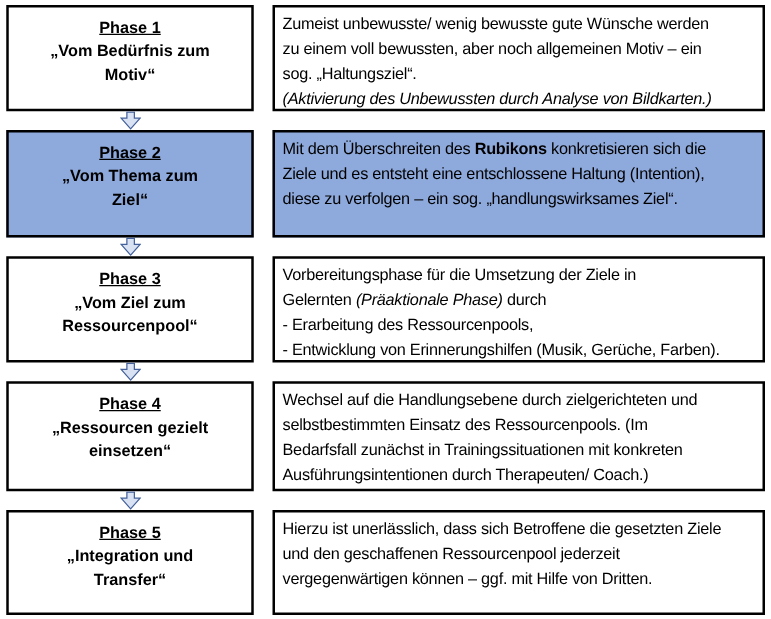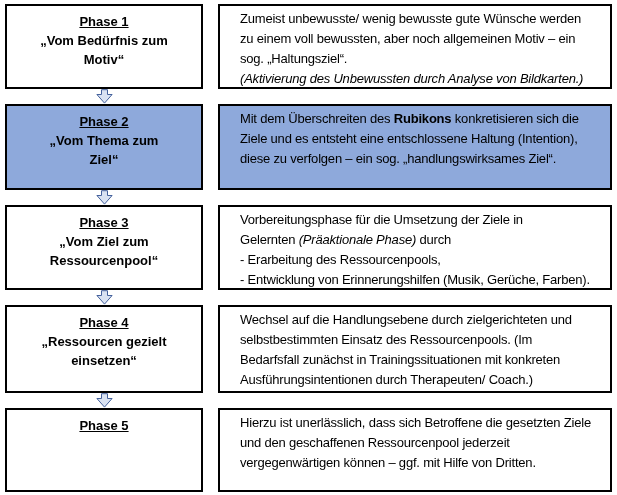--- a/index.html
+++ b/index.html
@@ -48,21 +48,21 @@
     padding: 0 29px;
   }
   .desc-box {
     width: 394px;
     box-sizing: border-box;
     margin-left: 15px;
     border: 2px solid #000000;
     background: #ffffff;
     font-size: 13px;
     letter-spacing: -0.2px;
-    padding: 3px 4px 2px 20px;
+    padding: 3px 4px 2px 6px;
   }
   .desc-box.highlighted { background: var(--highlight, #8EA9DB); }
   .desc p {
     margin: 0;
     line-height: 20px;
     white-space: normal;
   }
   .arrow-row {
     width: 198px;
     height: 15px;
@@ -156,20 +156,21 @@
 
   <div class="arrow-row">
     <svg width="17" height="15" viewBox="0 0 17 15" aria-hidden="true">
       <path class="arrow-shape" d="M5.5 0.7 H11.5 V5.5 H16.1 L8.5 14.1 L0.9 5.5 H5.5 Z" fill="#D9E2F2" stroke="#44619C" stroke-width="1"></path>
     </svg>
   </div>
 
   <div class="row r5">
     <div class="phase-box">
       <div class="phase-title">Phase 5</div>
+      <div class="phase-subtitle">„Integration und Transfer“</div>
     </div>
     <div class="desc-box">
       <div class="desc">
           <p><span>Hierzu ist unerlässlich, dass sich Betroffene die gesetzten Ziele</span></p>
           <p><span>und den geschaffenen Ressourcenpool jederzeit</span></p>
           <p><span>vergegenwärtigen können – ggf. mit Hilfe von Dritten.</span></p>
         </div>
     </div>
   </div>
 

